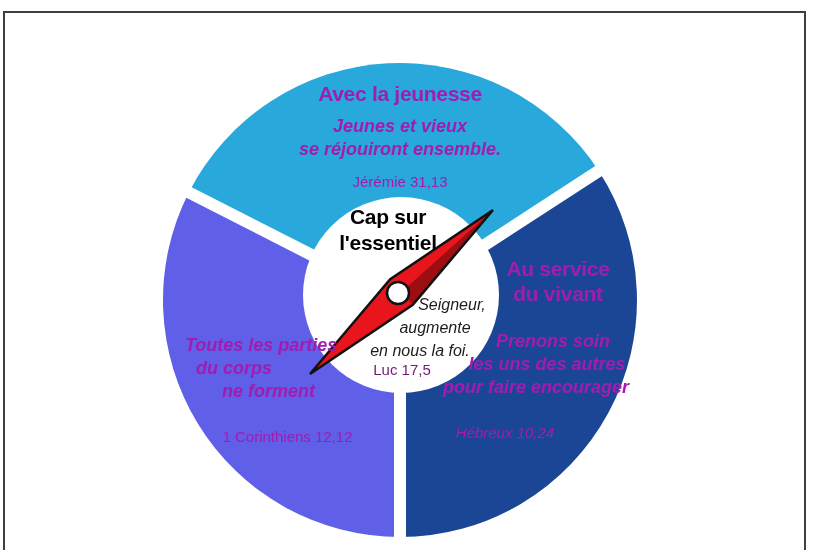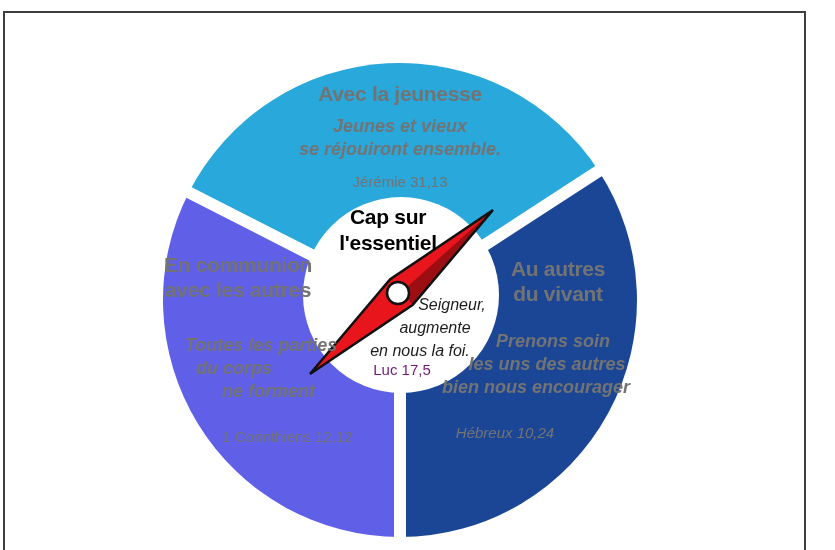--- a/index.html
+++ b/index.html
@@ -23,21 +23,21 @@
     background: transparent;
   }
   svg.wheel {
     position: absolute;
     left: 0; top: 0;
     z-index: 1;
   }
   .tb {
     position: absolute;
     z-index: 2;
-    color: #737373;
+    color: #a21caf;
   }
   .seg-title {
     font-weight: bold;
     font-size: 21px;
     line-height: 25px;
     letter-spacing: -0.3px;
   }
   .seg-title span { display: block; }
   .seg-verse {
     font-style: italic;
@@ -130,39 +130,35 @@
 
   <div class="tb top-seg">
     <div class="seg-title">Avec la jeunesse</div>
     <div class="seg-verse">
       <span>Jeunes et vieux</span>
       <span>se réjouiront ensemble.</span>
     </div>
     <div class="seg-ref">Jérémie 31,13</div>
   </div>
 
-  <div class="tb seg-title left-title">
-    <span>En communion</span>
-    <span>avec les autres</span>
-  </div>
   <div class="tb seg-verse left-verse">
     <span>Toutes les parties</span>
     <span>du corps</span>
     <span>ne forment</span>
   </div>
   <div class="tb seg-ref left-ref">1 Corinthiens 12,12</div>
 
   <div class="tb seg-title right-title">
-    <span>Au autres</span>
+    <span>Au service</span>
     <span>du vivant</span>
   </div>
   <div class="tb seg-verse right-verse">
     <span>Prenons soin</span>
     <span>les uns des autres</span>
-    <span>bien nous encourager</span>
+    <span>pour faire encourager</span>
   </div>
   <div class="tb seg-ref right-ref">Hébreux 10,24</div>
 
   <div class="tb center-title">
     <span>Cap sur</span>
     <span>l'essentiel</span>
   </div>
   <div class="tb center-verse">
     <span>Seigneur,</span>
     <span>augmente</span>

